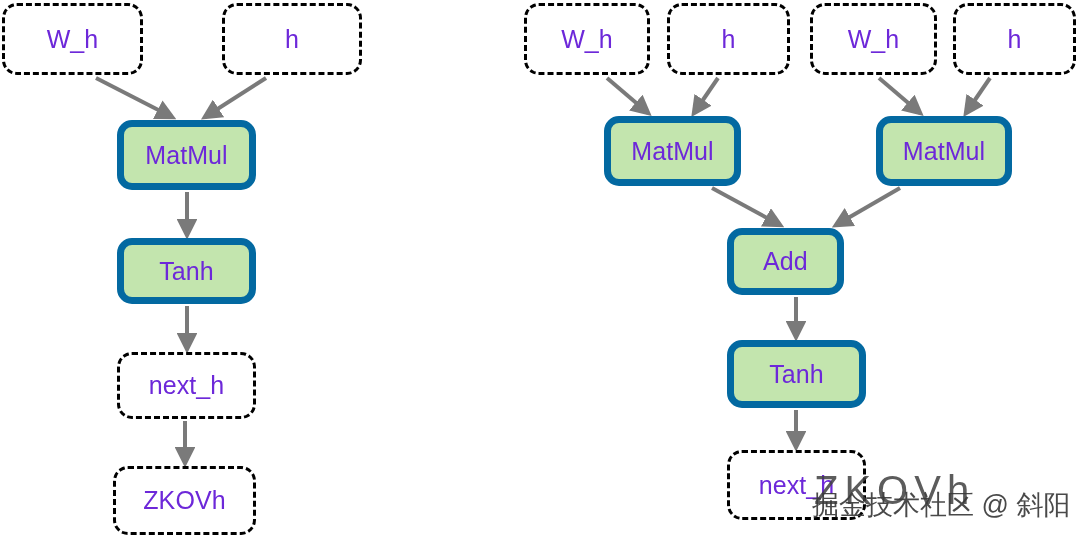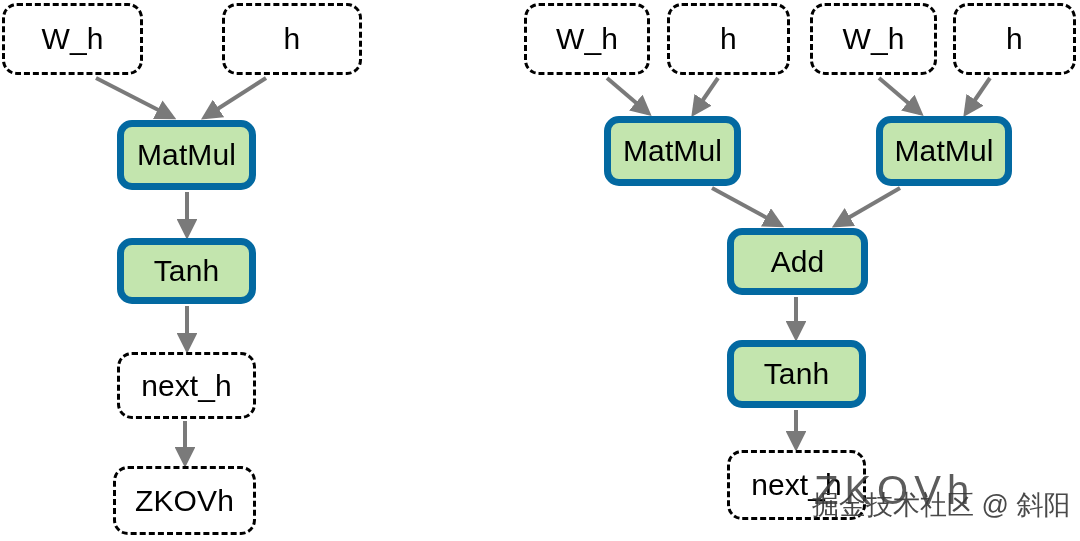--- a/index.html
+++ b/index.html
@@ -25,22 +25,22 @@
     height: 541px;
     pointer-events: none;
   }
   .node {
     position: absolute;
     box-sizing: border-box;
     display: flex;
     align-items: center;
     justify-content: center;
     border-radius: 15px;
-    color: #000000;
-    font-size: 30px;
+    color: #6d28d9;
+    font-size: 25px;
     line-height: 1;
     letter-spacing: 0.1px;
     white-space: nowrap;
     z-index: 3;
     text-align: center;
   }
   .node.op {
     background: #c3e5ae;
     border: 7px solid #0369a1;
   }
@@ -134,21 +134,21 @@
       </div>
       <div class="node var" style="left: 953px; top: 3px; width: 123px; height: 72px;">
         <span class="label">h</span>
       </div>
       <div class="node op" style="left: 604px; top: 116px; width: 137px; height: 70px;">
         <span class="label">MatMul</span>
       </div>
       <div class="node op" style="left: 876px; top: 116px; width: 136px; height: 70px;">
         <span class="label">MatMul</span>
       </div>
-      <div class="node op" style="left: 727px; top: 228px; width: 141px; height: 67px;">
+      <div class="node op" style="left: 727px; top: 228px; width: 117px; height: 67px;">
         <span class="label">Add</span>
       </div>
       <div class="node op" style="left: 727px; top: 340px; width: 139px; height: 68px;">
         <span class="label">Tanh</span>
       </div>
       <div class="node var" style="left: 727px; top: 450px; width: 139px; height: 70px;">
         <span class="label">next_h</span>
       </div>
     </div>
 

